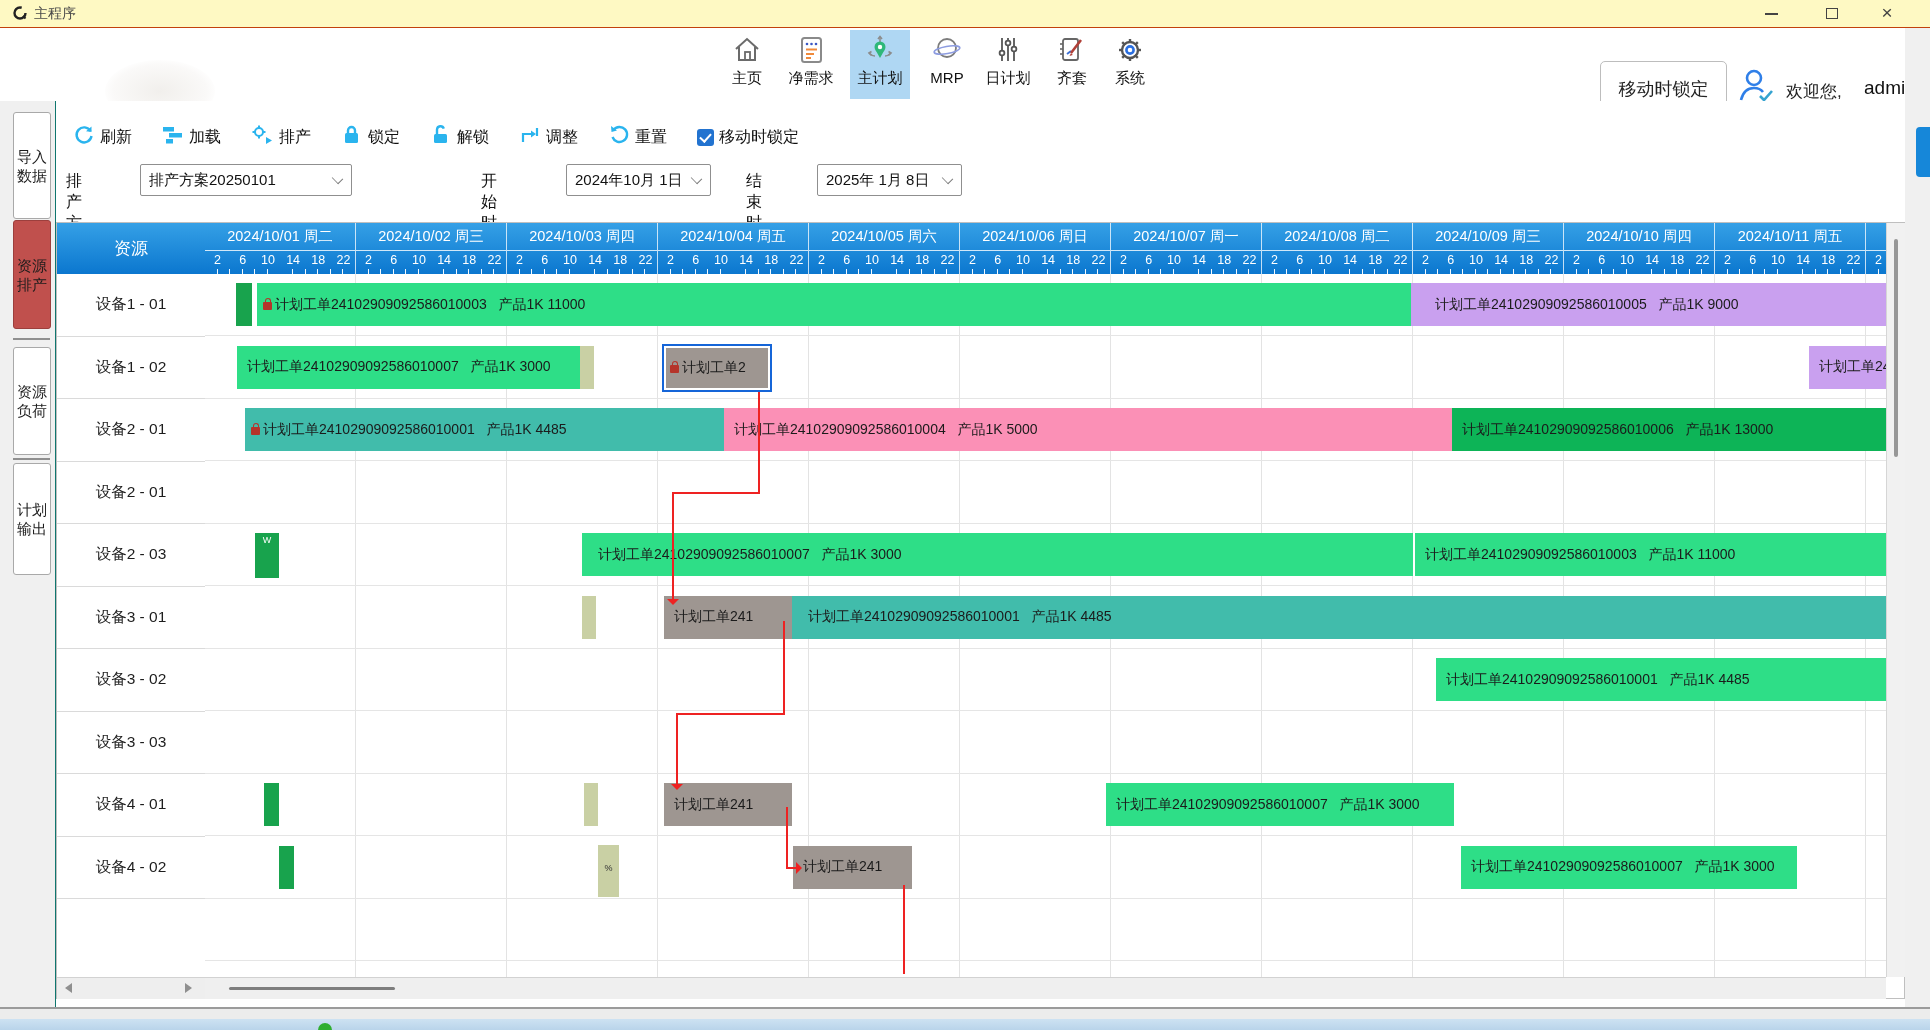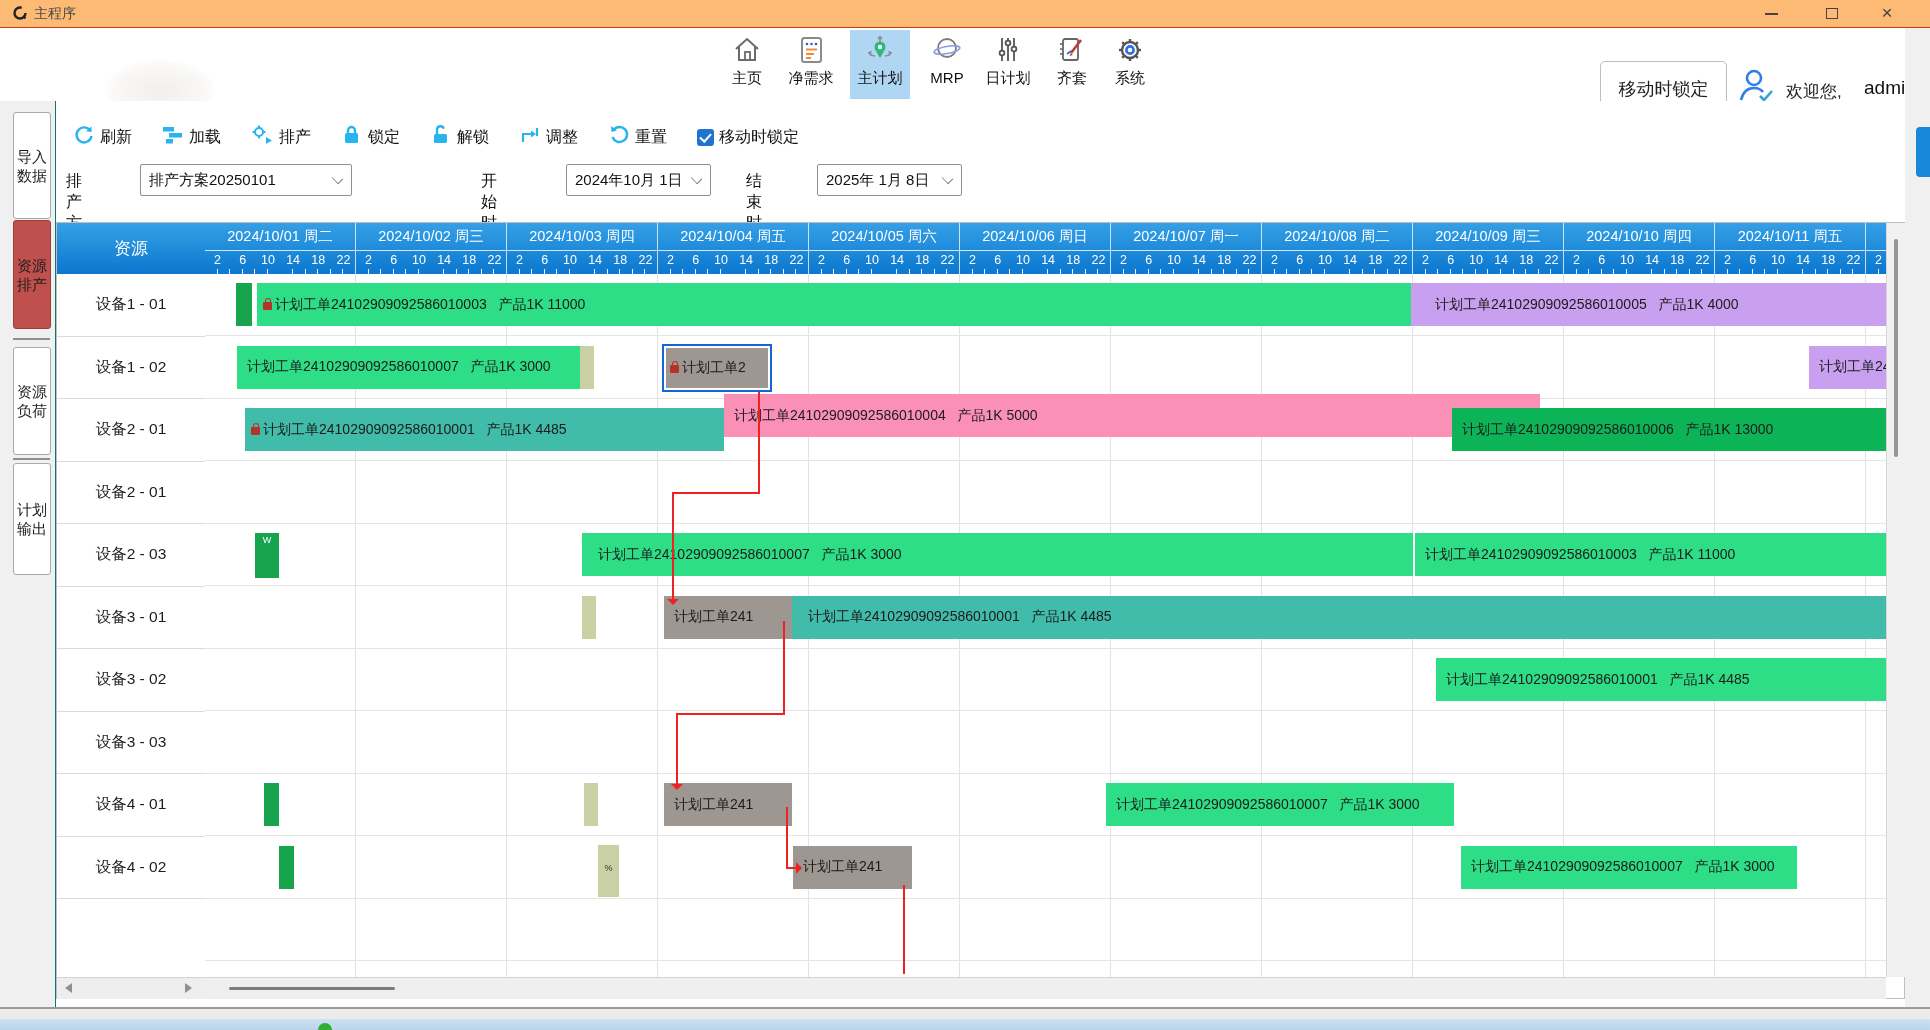--- a/index.html
+++ b/index.html
@@ -2,21 +2,21 @@
 <html><head>
 <meta charset="utf-8">
 <style>
   html,body{margin:0;padding:0}
   body{width:1930px;height:1030px;overflow:hidden;position:relative;background:#fff;
        font-family:"Liberation Sans","DejaVu Sans",sans-serif;color:#222;
        -webkit-font-smoothing:antialiased}
   .abs{position:absolute}
 
   
-  #titlebar{left:0;top:0;width:1930px;height:27px;background:#fdba74;border-bottom:1px solid #c2410c}
+  #titlebar{left:0;top:0;width:1930px;height:27px;background:#fef9c3;border-bottom:1px solid #c2410c}
   #titlebar .title{position:absolute;left:34px;top:5px;font-size:14px;color:#4a4a4a}
   #appicon{position:absolute;left:12px;top:5px}
   .winbtn{position:absolute;top:0;width:46px;height:26px;text-align:center;color:#444;cursor:default}
   .winbtn .bar{position:absolute;left:17px;top:13px;width:13px;height:2px;background:#444}
   .winbtn .sq{position:absolute;left:18px;top:8px;width:10px;height:9px;border:1.5px solid #444}
   .winbtn.close{font-size:19px;line-height:25px}
 
   
   #header{left:0;top:28px;width:1930px;height:73px;background:#fff;border-bottom:1px solid #dcdcdc}
   #logo-watermark{left:105px;top:32px;width:110px;height:62px;border-radius:50%;
@@ -368,38 +368,38 @@
         <div class="rescell">设备4 - 01</div>
         <div class="rescell">设备4 - 02</div>
       </div>
     <div id="body">
         <div class="bar c-dark" style="left: 31px; top: 9px; width: 16px; background: rgb(24, 163, 77);"></div>
         <div class="bar c-green haslock" style="left: 52px; top: 9px; width: 1154px; background: rgb(46, 222, 135);">
           <div class="lockic"></div>
           <div class="blabel">计划工单24102909092586010003   产品1K 11000</div>
         </div>
         <div class="bar c-purple" style="left: 1206px; top: 9px; width: 476px; background: rgb(201, 160, 239);">
-          <div class="blabel" style="padding-left: 24px;">计划工单24102909092586010005   产品1K 4000</div>
+          <div class="blabel" style="padding-left: 24px;">计划工单24102909092586010005   产品1K 9000</div>
         </div>
         <div class="bar c-green" style="left: 32px; top: 71.5px; width: 343px; background: rgb(46, 222, 135);">
           <div class="blabel">计划工单24102909092586010007   产品1K 3000</div>
         </div>
         <div class="bar c-olive" style="left: 375px; top: 71.5px; width: 14px; background: rgb(201, 208, 164);"></div>
         <div class="bar c-gray haslock sel" style="left: 457px; top: 69.5px; width: 110px; height: 48px; background: rgb(158, 150, 145);">
           <div class="lockic"></div>
           <div class="blabel">计划工单2</div>
         </div>
         <div class="bar c-purple" style="left: 1604px; top: 71.5px; width: 78px; background: rgb(201, 160, 239);">
           <div class="blabel">计划工单24</div>
         </div>
         <div class="bar c-teal haslock" style="left: 40px; top: 134px; width: 479px; background: rgb(65, 188, 171);">
           <div class="lockic"></div>
           <div class="blabel">计划工单24102909092586010001   产品1K 4485</div>
         </div>
-        <div class="bar c-pink" style="left: 519px; top: 120px; width: 816px; background: rgb(251, 144, 182);">
+        <div class="bar c-pink" style="left: 519px; top: 134px; width: 816px; background: rgb(251, 144, 182);">
           <div class="blabel">计划工单24102909092586010004   产品1K 5000</div>
         </div>
         <div class="bar c-green2" style="left: 1247px; top: 134px; width: 435px; background: rgb(13, 180, 87);">
           <div class="blabel">计划工单24102909092586010006   产品1K 13000</div>
         </div>
         <div class="bar c-dark" style="left: 50px; top: 259px; width: 24px; height: 45px; background: rgb(24, 163, 77);">
           <div class="glyph" style="top: 2px;">W</div>
         </div>
         <div class="bar c-green" style="left: 377px; top: 259px; width: 831px; background: rgb(46, 222, 135);">
           <div class="blabel" style="padding-left: 16px;">计划工单24102909092586010007   产品1K 3000</div>

